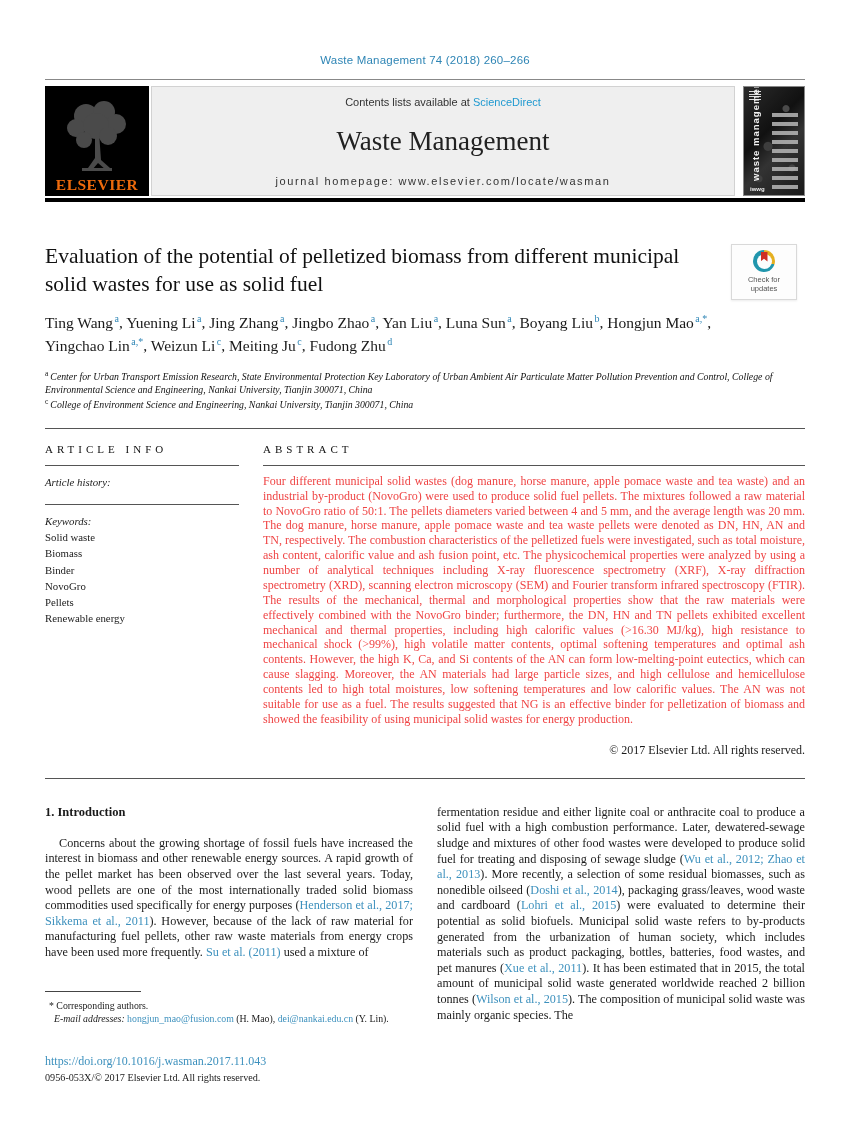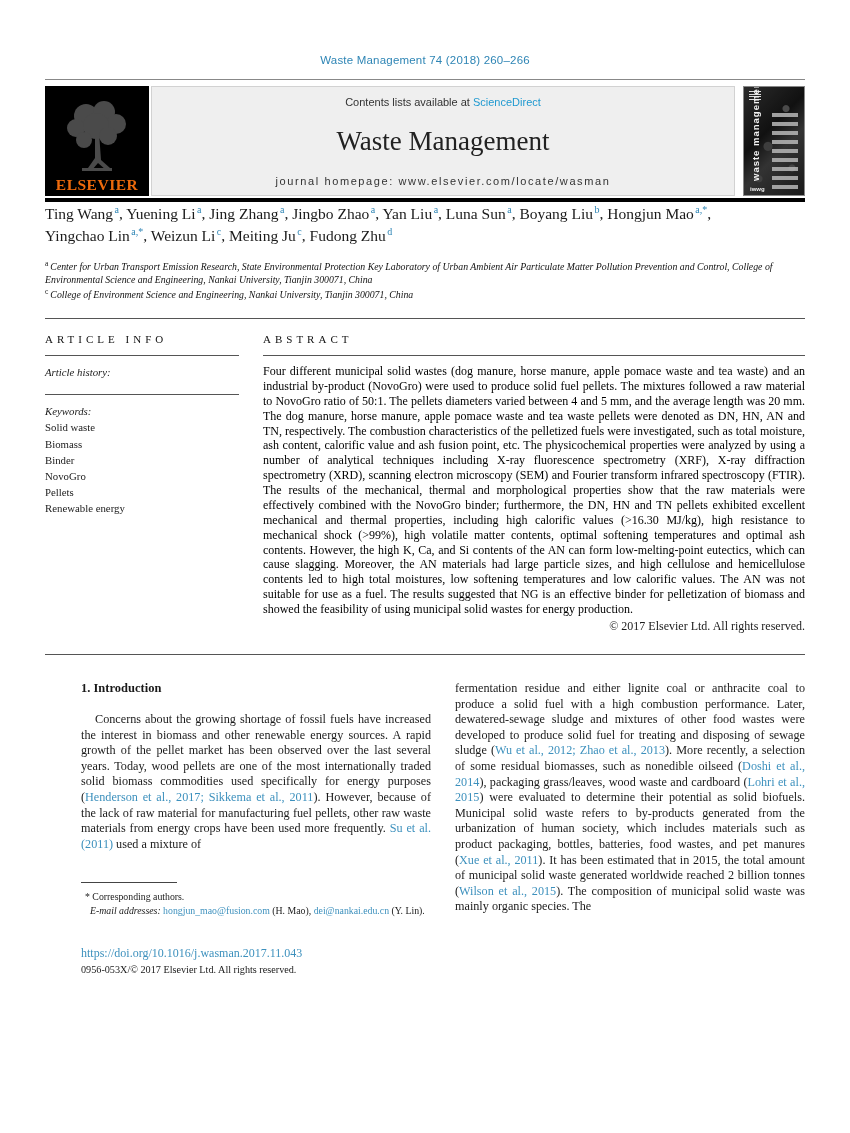--- a/index.html
+++ b/index.html
@@ -62,46 +62,46 @@
   .check-ring { width:22px; height:22px; border-radius:50%;
     background:conic-gradient(#e5b021 0 110deg, #2196ad 110deg 360deg);
     display:flex; align-items:center; justify-content:center; }
   .check-ring-inner { width:15px; height:15px; border-radius:50%; background:#fdfdfd;
     display:flex; align-items:flex-start; justify-content:center; }
   .check-bookmark { width:7px; height:10px; background:#cf2e24; margin-top:-2px;
     clip-path:polygon(0 0,100% 0,100% 100%,50% 72%,0 100%); }
   .check-label { font-family:"Liberation Sans",sans-serif; font-size:7.5px;
     color:#555; text-align:center; line-height:1.2; margin-top:3px; width:48px; }
 
-  .authors { margin-top:1px; font-size:15.5px; line-height:1.45; width:700px; }
+  .authors { margin-top:14px; font-size:15.5px; line-height:1.45; width:700px; }
   .author { white-space:nowrap; }
   .author:not(:last-child)::after { content:", "; white-space:normal; }
   .author sup { color:#2e85b5; font-size:10px; margin-left:1.5px; }
 
   .affils { margin-top:11px; }
   .affil { font-size:9.8px; font-style:italic; line-height:1.32; color:#111; }
   .affil sup { font-style:normal; font-size:7.5px; margin-right:2px; }
 
   
   .rule-full { border-top:1px solid #555; }
   .info-rule { margin-top:16px; }
   .info-wrap { display:flex; padding:14px 0 18px 0; }
   .info-left { width:218px; flex:none; padding-right:24px; }
   .info-right { flex:1; }
   .block-head { font-size:11px; letter-spacing:4px; color:#111; font-weight:normal; }
   .head-rule { border-top:1px solid #555; margin:10px 0 8px 0; }
   .hist-label, .kw-label { font-size:10.8px; font-style:italic; line-height:1.5; }
   .hist-line, .kw-line { font-size:10.8px; line-height:1.5; }
   .kw-rule { border-top:1px solid #555; margin:14px 0 8px 0; width:100%; }
-  .abstract-text { font-size:12px; line-height:1.24; text-align:justify; color:#000000; }
-  .copyright { font-size:12px; text-align:right; margin-top:2px; }
+  .abstract-text { font-size:12px; line-height:1.24; text-align:justify; color:#ef4444; }
+  .copyright { font-size:12px; text-align:right; margin-top:16px; }
 
   
   .body-rule { margin-top:2px; }
-  .body-cols { display:flex; gap:24px; margin-top:26px;margin-left:36px; }
+  .body-cols { display:flex; gap:24px; margin-top:26px; }
   .col { flex:1; min-width:0; }
   .section-head { font-size:12.5px; font-weight:bold; margin-bottom:16px; }
   .body-par { font-size:12.2px; line-height:1.28; text-align:justify; }
   .indent { text-indent:14px; }
   .link { color:#3c90bd; }
   .italic { font-style:italic; }
 
   
   .footnote { margin-top:30px; }
   .footnote-rule { width:96px; border-top:1px solid #444; margin-bottom:7px; }
@@ -159,20 +159,31 @@
         <div class="cover-topic-bar"></div>
         <div class="cover-topic-bar"></div>
         <div class="cover-topic-bar"></div>
         <div class="cover-topic-bar"></div>
       </div>
       <div class="cover-logo">iwwg</div>
     </div>
   </div>
   <div class="blackbar"></div>
 
+  <div class="title-row">
+    <h1 class="article-title">Evaluation of the potential of pelletized biomass from different municipal solid wastes for use as solid fuel</h1>
+    <div class="check-badge">
+      <div class="check-ring">
+        <div class="check-ring-inner">
+            <div class="check-bookmark"></div>
+          </div>
+      </div>
+      <div class="check-label">Check for updates</div>
+    </div>
+  </div>
 
   <div class="authors">
     
   <span class="author"><span>Ting Wang</span><sup>a</sup></span><span class="author"><span>Yuening Li</span><sup>a</sup></span><span class="author"><span>Jing Zhang</span><sup>a</sup></span><span class="author"><span>Jingbo Zhao</span><sup>a</sup></span><span class="author"><span>Yan Liu</span><sup>a</sup></span><span class="author"><span>Luna Sun</span><sup>a</sup></span><span class="author"><span>Boyang Liu</span><sup>b</sup></span><span class="author"><span>Hongjun Mao</span><sup>a,*</sup></span><span class="author"><span>Yingchao Lin</span><sup>a,*</sup></span><span class="author"><span>Weizun Li</span><sup>c</sup></span><span class="author"><span>Meiting Ju</span><sup>c</sup></span><span class="author"><span>Fudong Zhu</span><sup>d</sup></span></div>
 
   <div class="affils">
 
   <div class="affil"><sup>a</sup><span>Center for Urban Transport Emission Research, State Environmental Protection Key Laboratory of Urban Ambient Air Particulate Matter Pollution Prevention and Control, College of Environmental Science and Engineering, Nankai University, Tianjin 300071, China</span></div>
       <div class="affil"><sup>c</sup><span>College of Environment Science and Engineering, Nankai University, Tianjin 300071, China</span></div>
     </div>

